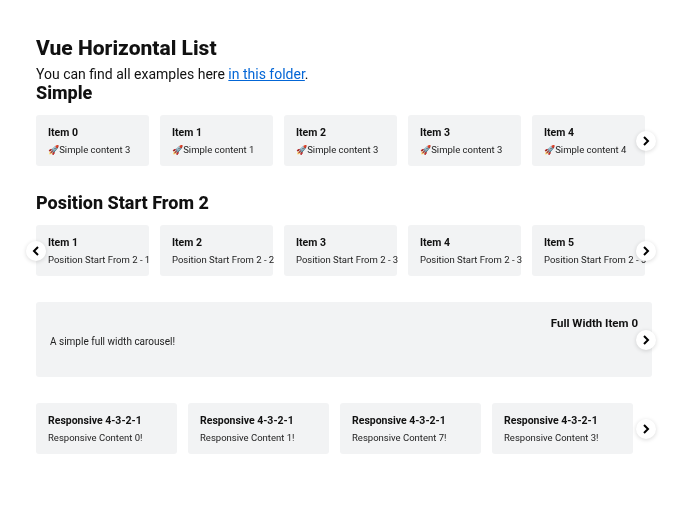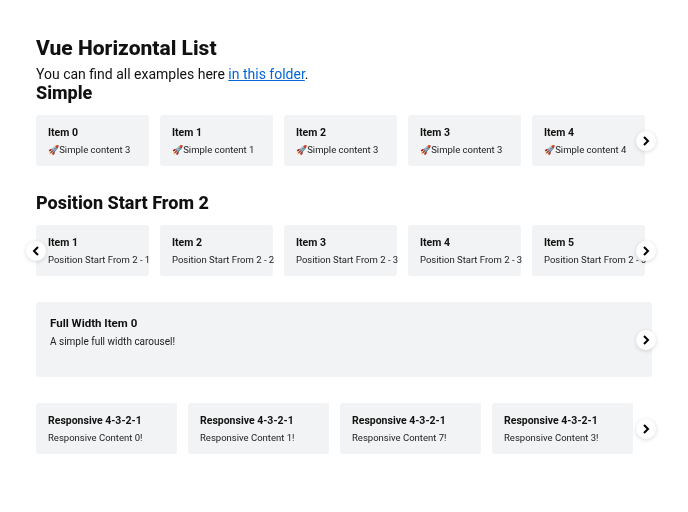--- a/index.html
+++ b/index.html
@@ -49,20 +49,21 @@
   .card-full { width: 616px; padding: 14px 14px 30px 14px; }
   .card-title {
     font-size: 10.5px;
     font-weight: 700;
     margin-bottom: 5px;
   }
   .card-title-big {
     font-size: 11.5px;
     font-weight: 700;
     margin-bottom: 6px;
+    text-align: right;
   }
   .card-sub {
     font-size: 9.5px;
     color: #222;
     white-space: nowrap;
   }
   .card-sub-big {
     font-size: 10px;
     color: #222;
   }

